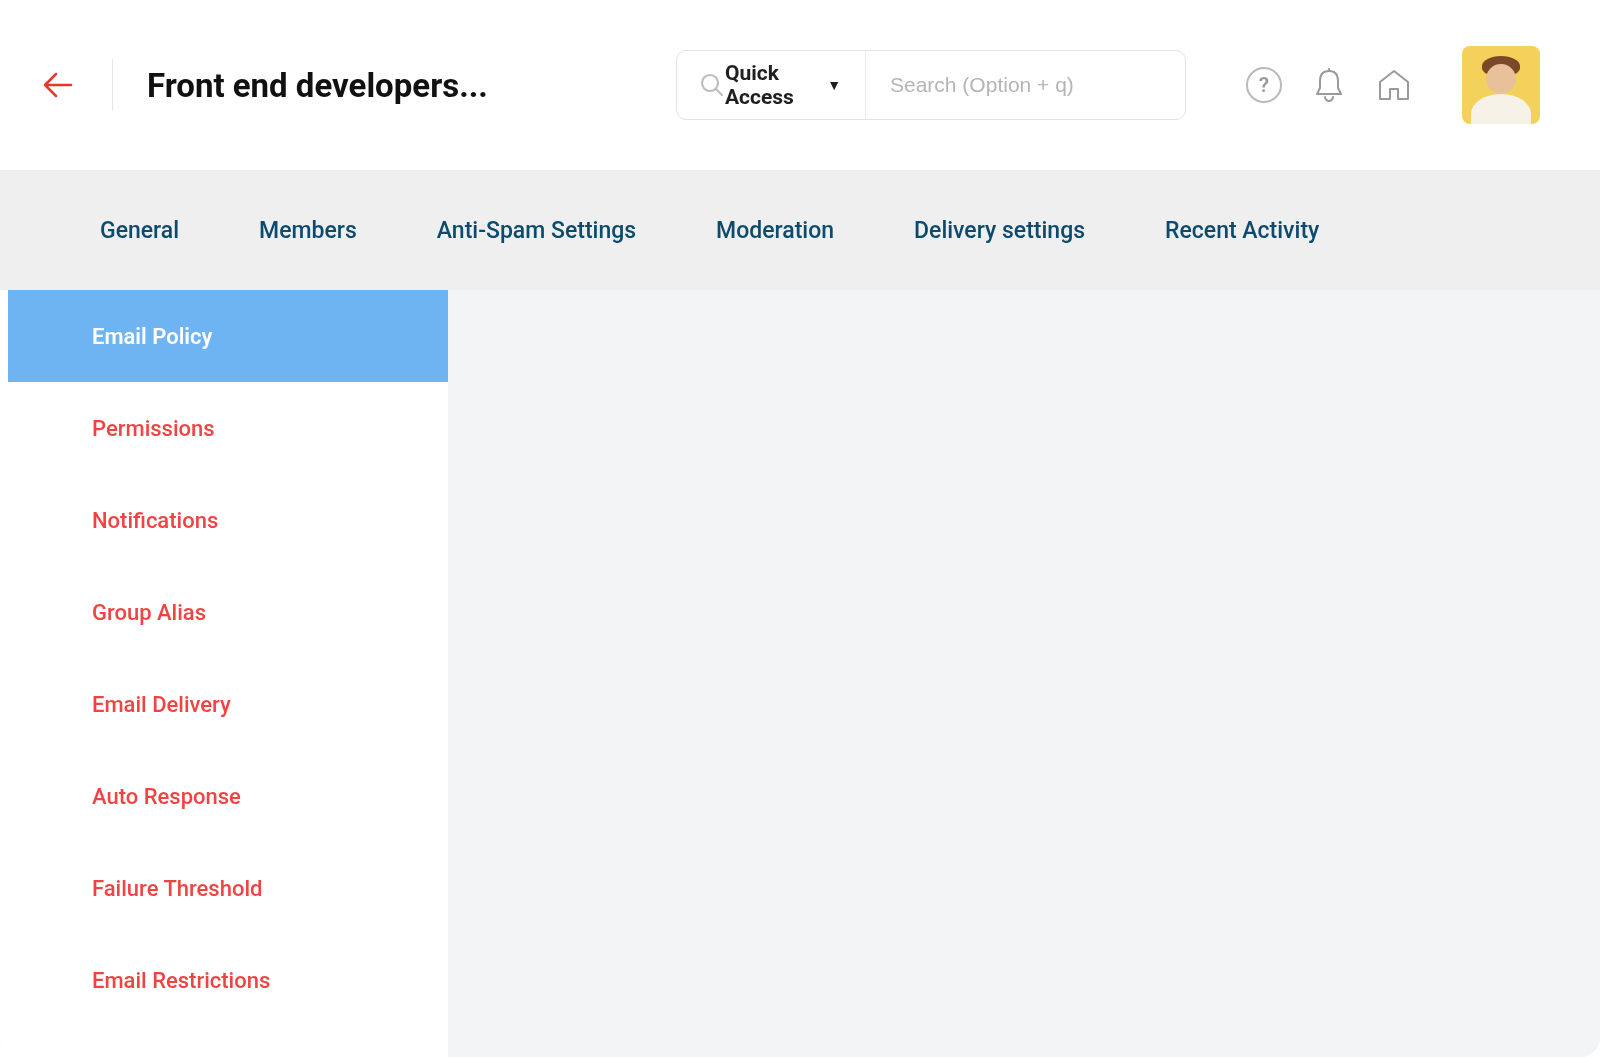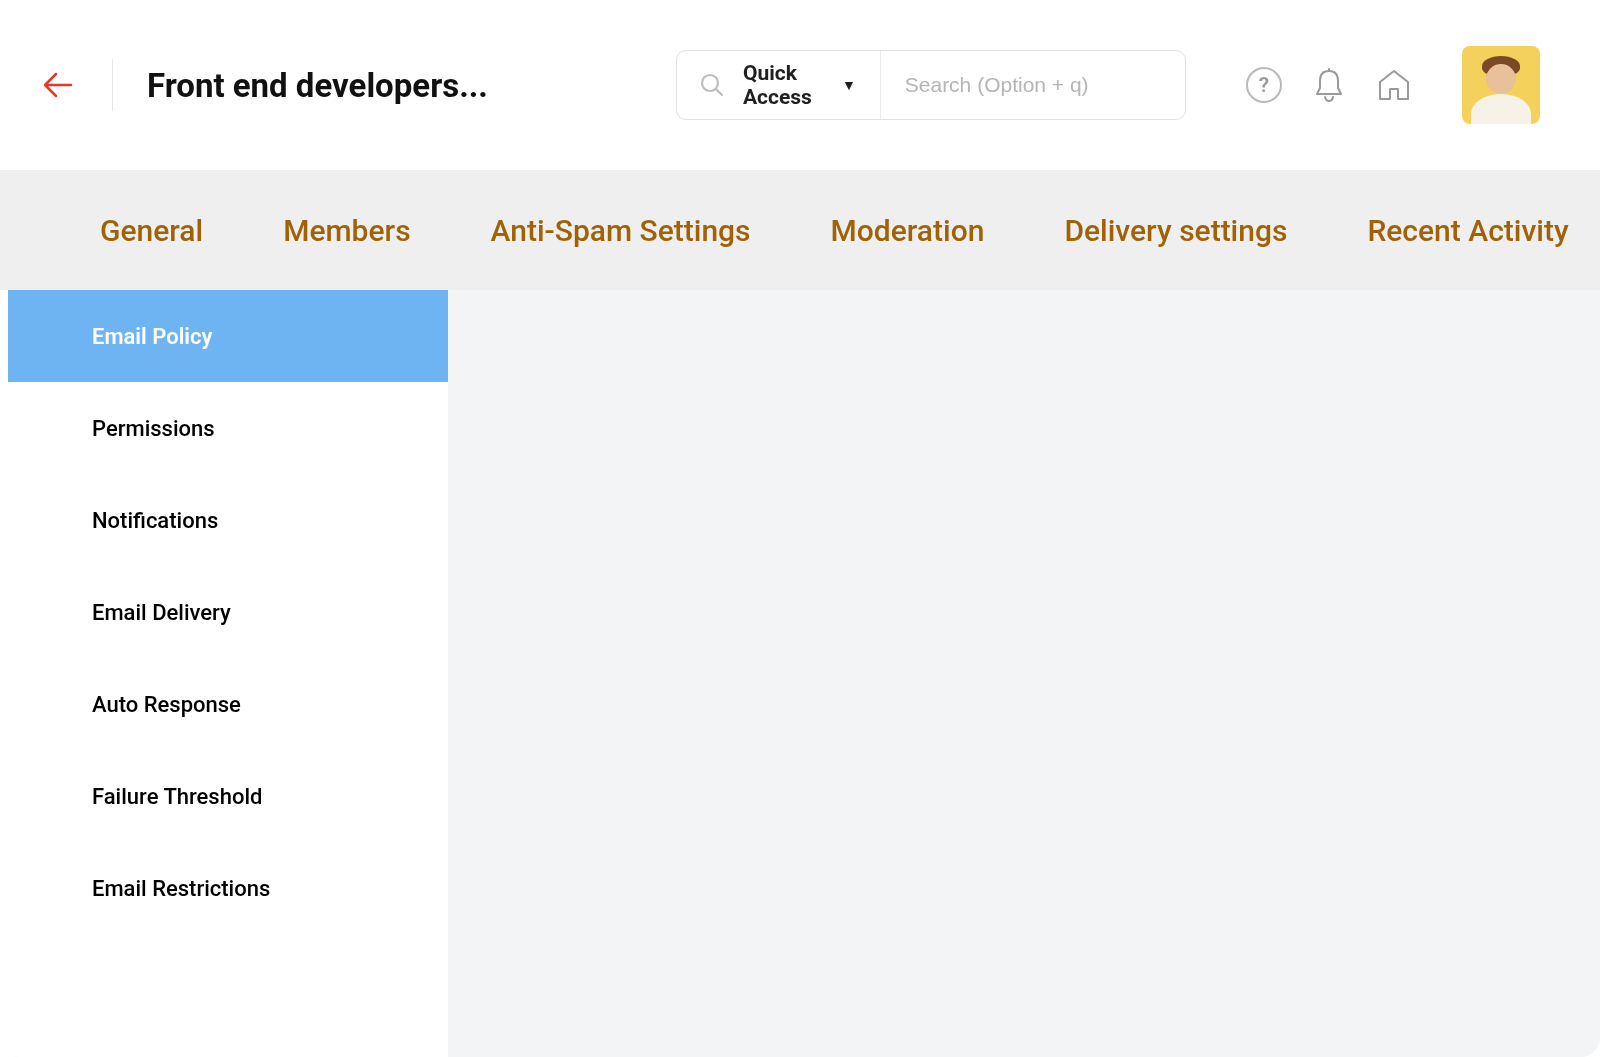--- a/index.html
+++ b/index.html
@@ -64,21 +64,20 @@
       border: 1px solid #e2e2e2;
       border-radius: 10px;
       height: 70px;
       width: 510px;
       background: #fff;
     }
     .qa-section {
       display: flex;
       align-items: center;
       padding: 0 24px 0 22px;
-      gap: 18px;
       height: 100%;
       border-right: 1px solid #ececec;
       cursor: pointer;
     }
     .qa-icon {
       color: #bdbdbd;
       display: flex;
       align-items: center;
     }
     .qa-label {
@@ -168,23 +167,23 @@
     
     .tabs-bar {
       display: flex;
       align-items: center;
       height: 120px;
       background: #efefef;
       padding: 0 100px;
       gap: 80px;
     }
     .tab {
-      font-size: 30px;
+      font-size: 23px;
       font-weight: 500;
-      color: #a16207;
+      color: #0c4a6e;
       cursor: pointer;
       white-space: nowrap;
     }
     
     .body-area {
       flex: 1;
       display: flex;
       background: #f3f4f6;
     }
     .sidebar {
@@ -194,21 +193,21 @@
       flex-direction: column;
       padding-left: 8px;
     }
     .sidebar-item {
       height: 92px;
       display: flex;
       align-items: center;
       padding-left: 84px;
       font-size: 22px;
       font-weight: 500;
-      color: #000000;
+      color: #ef4444;
       cursor: pointer;
     }
     .sidebar-item.active {
       background: #6fb4f2;
       color: #ffffff;
       font-weight: 600;
     }
     .content-area {
       flex: 1;
       background: #f3f4f6;
@@ -280,20 +279,23 @@
       <div class="sidebar-item active">
         <span>Email Policy</span>
       </div>
       <div class="sidebar-item">
         <span>Permissions</span>
       </div>
       <div class="sidebar-item">
         <span>Notifications</span>
       </div>
       <div class="sidebar-item">
+        <span>Group Alias</span>
+      </div>
+      <div class="sidebar-item">
         <span>Email Delivery</span>
       </div>
       <div class="sidebar-item">
         <span>Auto Response</span>
       </div>
       <div class="sidebar-item">
         <span>Failure Threshold</span>
       </div>
       <div class="sidebar-item">
         <span>Email Restrictions</span>

